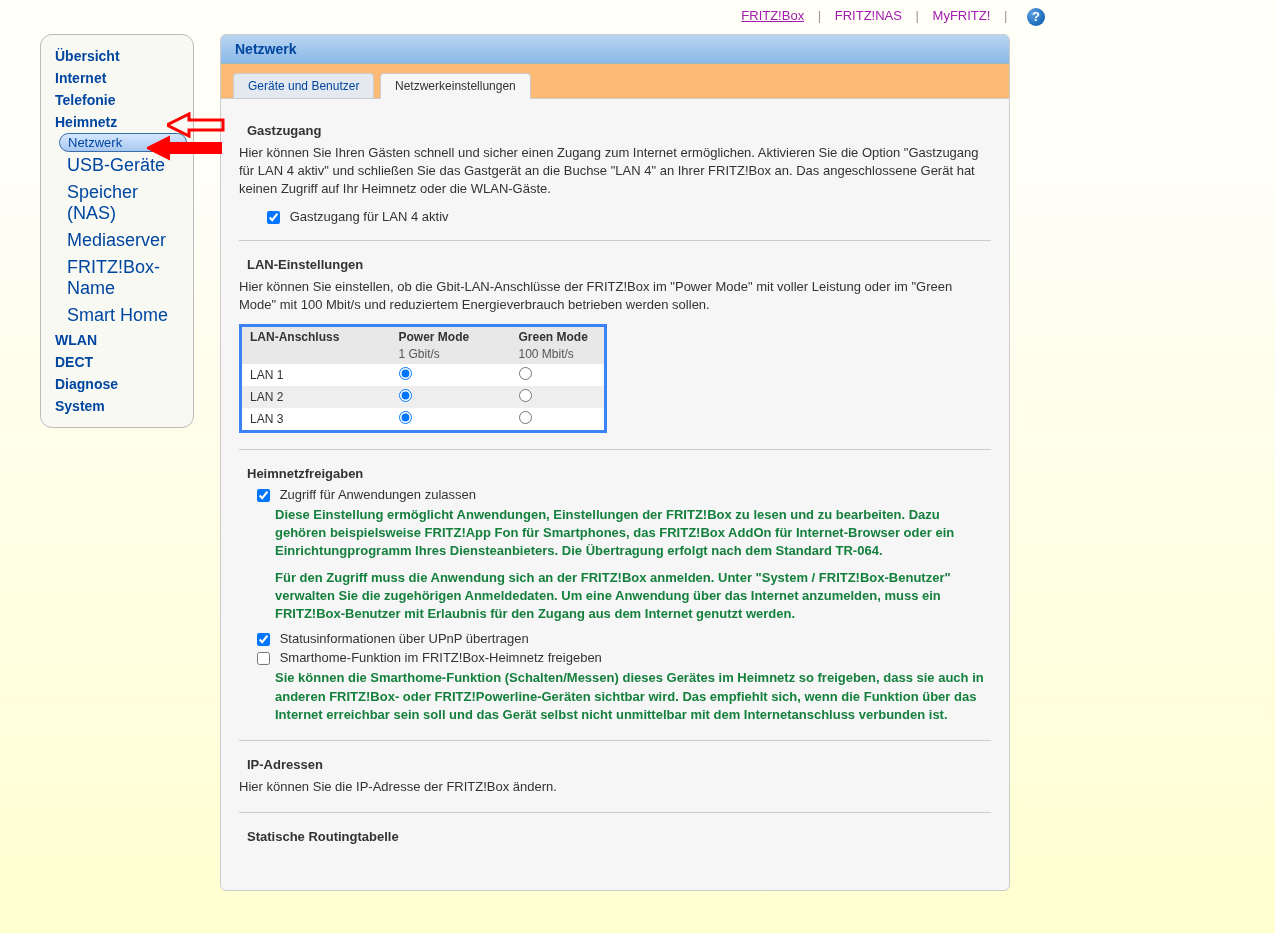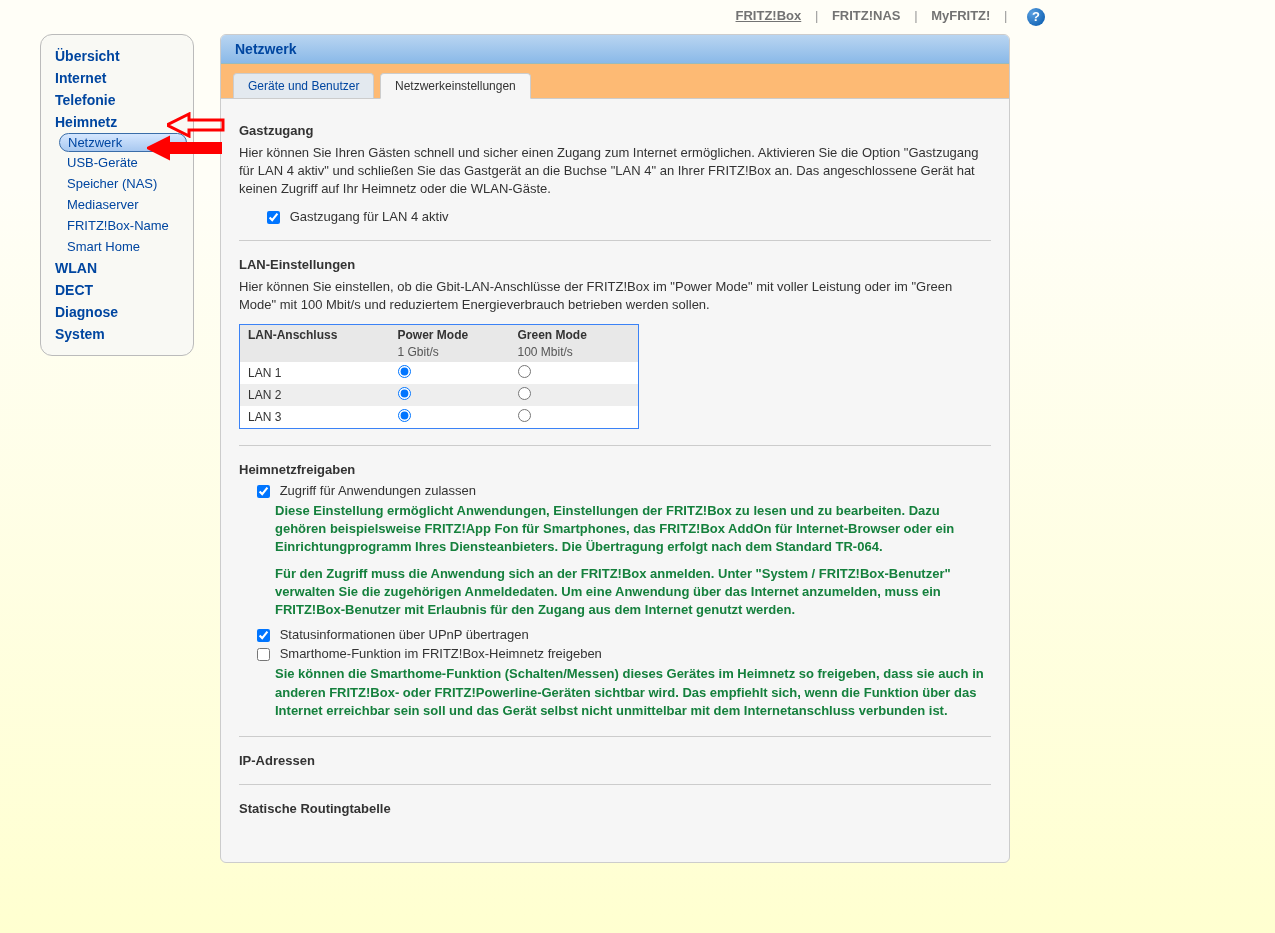--- a/index.html
+++ b/index.html
@@ -9,22 +9,22 @@
   background: linear-gradient(to bottom, #fffef7 0%, #fffef7 20%, #ffffd0 100%);
   min-height: 933px;
   color: #333;
 }
 .top-nav {
   text-align: right;
   padding: 8px 230px 8px 0;
   font-size: 13px;
 }
 .top-nav a {
-  color: #737373;
-  font-weight: bold;
+  color: #a21caf;
+  font-weight: normal;
   text-decoration: none;
   cursor: pointer;
 }
 .top-nav a.active {
   text-decoration: underline;
 }
 .top-nav .sep {
   color: #999;
   margin: 0 10px;
 }
@@ -65,21 +65,21 @@
   color: #0046a0;
   font-weight: bold;
   text-decoration: none;
   font-size: 14px;
 }
 .sidebar li.sub {
   padding-left: 26px;
 }
 .sidebar li.sub a {
   font-weight: normal;
-  font-size: 13px;
+  font-size: 18px;
 }
 .sidebar li.selected {
   background: linear-gradient(to bottom, #d5e7ff, #a8c8f0);
   border: 1px solid #3a6da8;
   border-radius: 10px;
   margin: 0 6px 0 18px;
   padding: 1px 8px;
 }
 .sidebar li.selected a { font-weight: normal; font-size: 13px; }
 .content-panel {
@@ -122,21 +122,21 @@
   color: #333;
   font-weight: normal;
   border-bottom: 1px solid #f6f6f6;
 }
 .panel-body {
   padding: 14px 18px 40px 18px;
 }
 .section-title {
   font-weight: bold;
   color: #333;
-  margin: 10px 0 6px 0;
+  margin: 10px 0 6px 8px;
   font-size: 13px;
 }
 .section-desc {
   color: #333;
   line-height: 1.4;
   margin-bottom: 10px;
 }
 .section-hr {
   border: none;
   border-top: 1px solid #ccc;
@@ -147,23 +147,23 @@
 }
 .check-row input { margin-right: 6px; vertical-align: middle; }
 .indent-text {
   margin-left: 36px;
   color: #15803d;
   line-height: 1.4;
   margin-bottom: 8px;
   font-weight: bold;
 }
 .lan-table {
-  border: 1px solid #3b82f6;
+  border: 3px solid #3b82f6;
   border-collapse: collapse;
-  width: 400px;
+  width: 368px;
   margin-top: 4px;
 }
 .lan-table th, .lan-table td {
   text-align: left;
   padding: 3px 8px;
   font-size: 12px;
 }
 .lan-table thead tr {
   background: #e8e8e8;
 }
@@ -306,20 +306,21 @@
 
       <div class="check-row">
         <input type="checkbox" style="">
         <span>Smarthome-Funktion im FRITZ!Box-Heimnetz freigeben</span>
       </div>
       <div class="indent-text">Sie können die Smarthome-Funktion (Schalten/Messen) dieses Gerätes im Heimnetz so freigeben, dass sie auch in anderen FRITZ!Box- oder FRITZ!Powerline-Geräten sichtbar wird. Das empfiehlt sich, wenn die Funktion über das Internet erreichbar sein soll und das Gerät selbst nicht unmittelbar mit dem Internetanschluss verbunden ist.</div>
 
       <hr class="section-hr">
 
       <div class="section-title">IP-Adressen</div>
+      <div class="section-desc">Hier können Sie die IP-Adresse der FRITZ!Box ändern.</div>
 
       <hr class="section-hr">
 
       <div class="section-title">Statische Routingtabelle</div>
 
     </div>
   </div>
 </div>
 
 </body></html>

